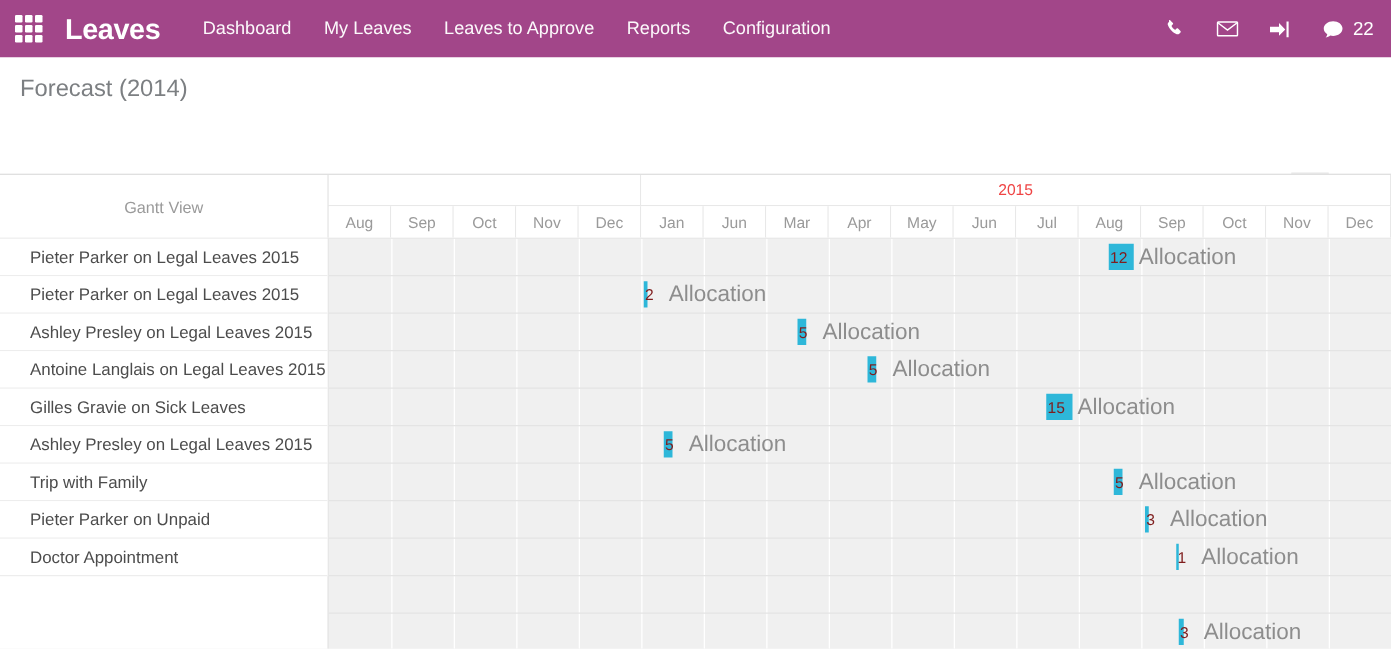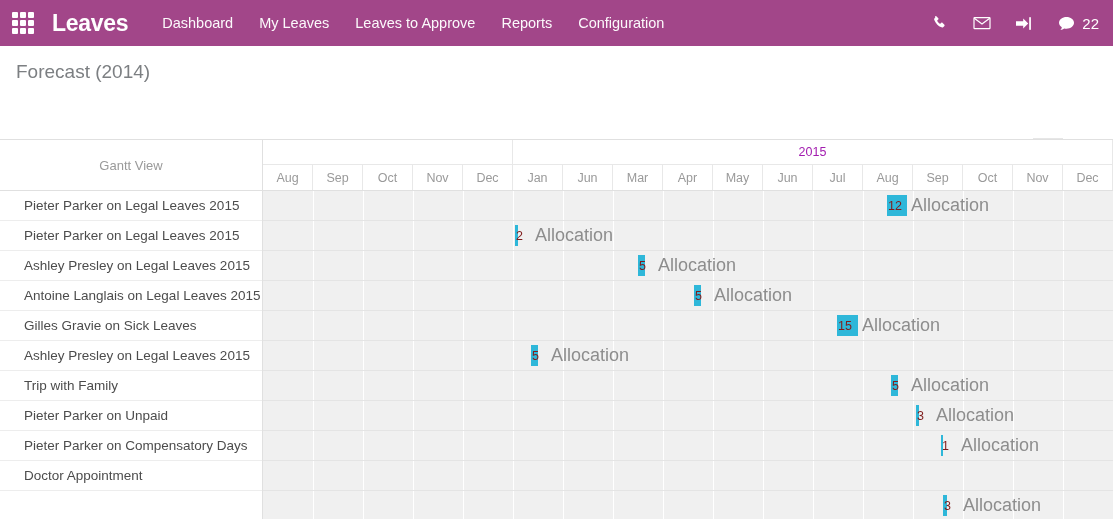--- a/index.html
+++ b/index.html
@@ -235,21 +235,21 @@
     height: 25px;
     box-sizing: border-box;
     border-bottom: 1px solid #e8e8e8;
   }
   .year-cell {
     box-sizing: border-box;
     border-right: 1px solid #e8e8e8;
     display: flex;
     align-items: center;
     justify-content: center;
-    color: #a21caf;
+    color: #ef4444;
     font-size: 12.5px;
     background: #ffffff;
   }
   .month-row {
     display: flex;
     height: 25px;
     box-sizing: border-box;
   }
   .month-cell {
     box-sizing: border-box;
@@ -479,21 +479,20 @@
   <div class="gantt-body">
     <div class="label-col" id="label-col">
         <div class="row-label">Pieter Parker on Legal Leaves 2015</div>
         <div class="row-label">Pieter Parker on Legal Leaves 2015</div>
         <div class="row-label">Ashley Presley on Legal Leaves 2015</div>
         <div class="row-label">Antoine Langlais on Legal Leaves 2015</div>
         <div class="row-label">Gilles Gravie on Sick Leaves</div>
         <div class="row-label">Ashley Presley on Legal Leaves 2015</div>
         <div class="row-label">Trip with Family</div>
         <div class="row-label">Pieter Parker on Unpaid</div>
-        <div class="row-label">Pieter Parker on Compensatory Days</div>
         <div class="row-label">Doctor Appointment</div>
       </div>
     <div class="chart-col" id="chart-col">
       <div class="grid-lines" id="grid-lines">
           <div class="vline" style="left: 50px;"></div>
           <div class="vline" style="left: 100px;"></div>
           <div class="vline" style="left: 150px;"></div>
           <div class="vline" style="left: 200px;"></div>
           <div class="vline" style="left: 250px;"></div>
           <div class="vline" style="left: 300px;"></div>

